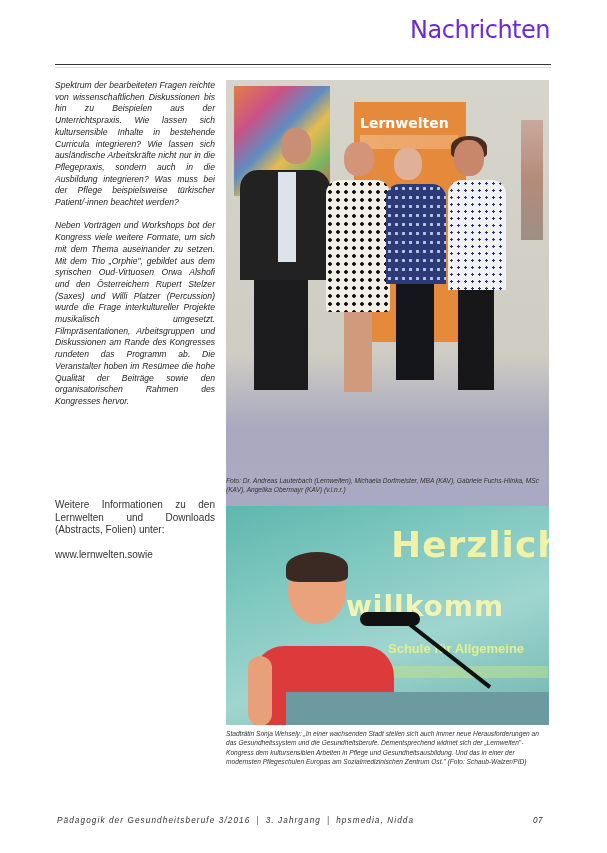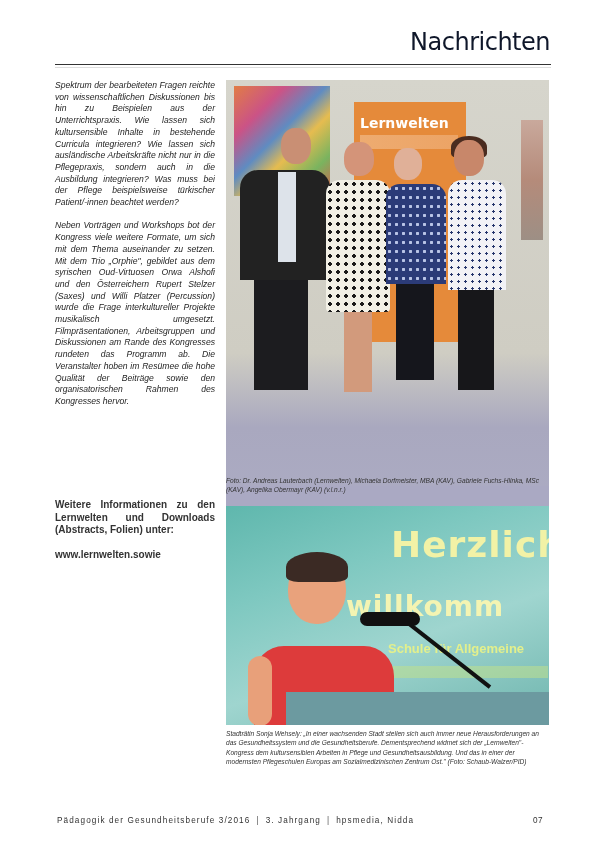--- a/index.html
+++ b/index.html
@@ -1,34 +1,34 @@
 <!DOCTYPE html>
 <html><head>
 <meta charset="utf-8">
 <style>
   html, body { margin:0; padding:0; background:#ffffff; }
   body { width:607px; height:853px; position:relative; overflow:hidden; font-family:"Liberation Sans", sans-serif; color:#1a1a1a; }
-  .section-title { position:absolute; right:57px; top:28px; font-family:"DejaVu Sans", sans-serif; font-size:24px; letter-spacing:-0.5px; color:#0f172a; }
+  .section-title { position:absolute; right:57px; top:16px; font-family:"DejaVu Sans", sans-serif; font-size:24px; letter-spacing:-0.5px; color:#6d28d9; }
   .rule { position:absolute; left:55px; width:496px; top:64px; height:1px; background:#333; }
   .rule2 { position:absolute; left:55px; width:496px; top:67px; height:1px; background:#ddd; }
 
   .left-col { position:absolute; left:55px; top:80px; width:160px; font-size:8.6px; line-height:11.7px; text-align:justify; color:#1e1e1e;font-style:italic; }
   .left-col p { margin:0 0 11.7px 0; hyphens:auto; }
-  .more-info { position:absolute; left:55px; top:499px; width:160px; font-size:10px; line-height:12.5px; color:#333; text-align:justify;font-weight:bold; }
+  .more-info { position:absolute; left:55px; top:499px; width:160px; font-size:10px; line-height:12.5px; color:#333; text-align:justify; }
   .more-info p { margin:0 0 12.5px 0; }
 
   .photo { position:absolute; overflow:hidden; }
   .photo1 { left:226px; top:80px; width:323px; height:496px; background:linear-gradient(180deg,#d6d5cc 0%,#cfcdc3 55%,#a9a8bf 70%,#aeaec6 100%); }
   .photo2 { left:226px; top:506px; width:323px; height:219px; background:linear-gradient(160deg,#5fb7ad 0%,#7ec8c0 30%,#9fd5cf 60%,#6fb5ae 100%); }
 
   .caption { position:absolute; left:226px; width:325px; font-size:6.6px; line-height:9.4px; font-style:italic; color:#333; }
   .caption1 { top:476px; }
   .caption2 { top:729px; }
 
-  .footer { position:absolute; top:816px; left:57px; width:494px; font-size:8.2px; letter-spacing:1.1px; color:#333; }
+  .footer { position:absolute; top:816px; left:57px; width:494px; font-size:8.2px; letter-spacing:1.1px; color:#333;font-style:italic; }
   .footer .pipe { display:inline-block; margin:0 6px; color:#555; }
   .footer .page { position:absolute; right:8px; top:0; letter-spacing:0.5px; }
 
   
   .art { position:absolute; left:8px; top:6px; width:96px; height:110px; background:linear-gradient(135deg,#e36d2e,#c93c7a 25%,#4a7fc0 45%,#e9b83a 60%,#6aae4c 80%,#d84a3a); opacity:.85; }
   .banner { position:absolute; left:128px; top:22px; width:112px; height:240px; background:#e58a3a; }
   .banner-text { position:absolute; left:134px; top:35px; font-size:14px; font-weight:bold; color:#fff; font-family:"DejaVu Sans", sans-serif; }
   .banner-sub { position:absolute; left:134px; top:55px; width:98px; height:14px; background:linear-gradient(90deg,#f0b47e,#eeaa70); opacity:.8; }
   .right-art { position:absolute; right:6px; top:40px; width:22px; height:120px; background:linear-gradient(180deg,#c9a99c,#b58b7a,#9d8f85); }
   .person { position:absolute; }

